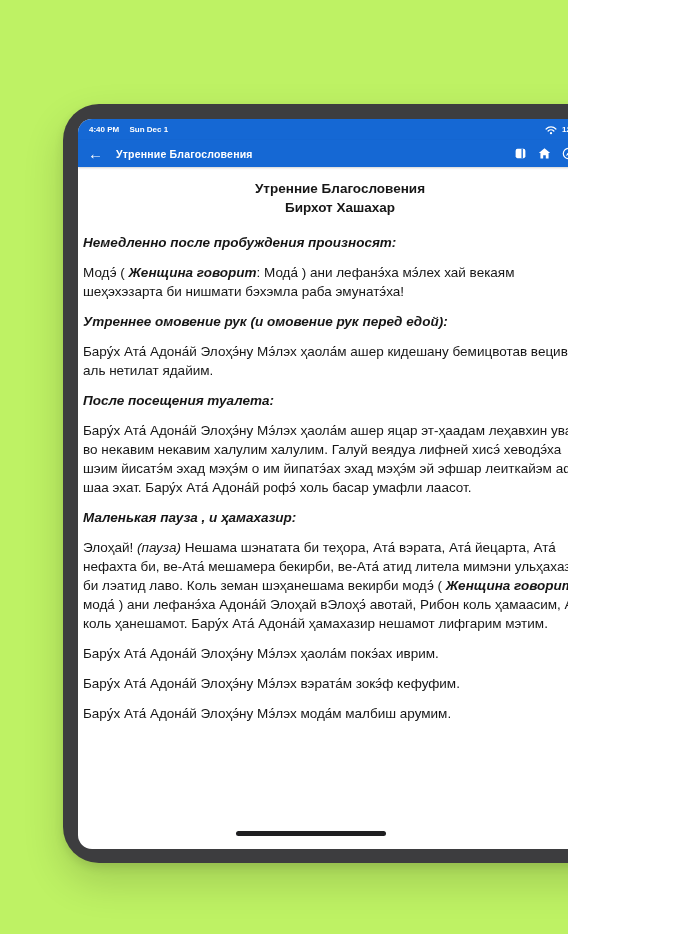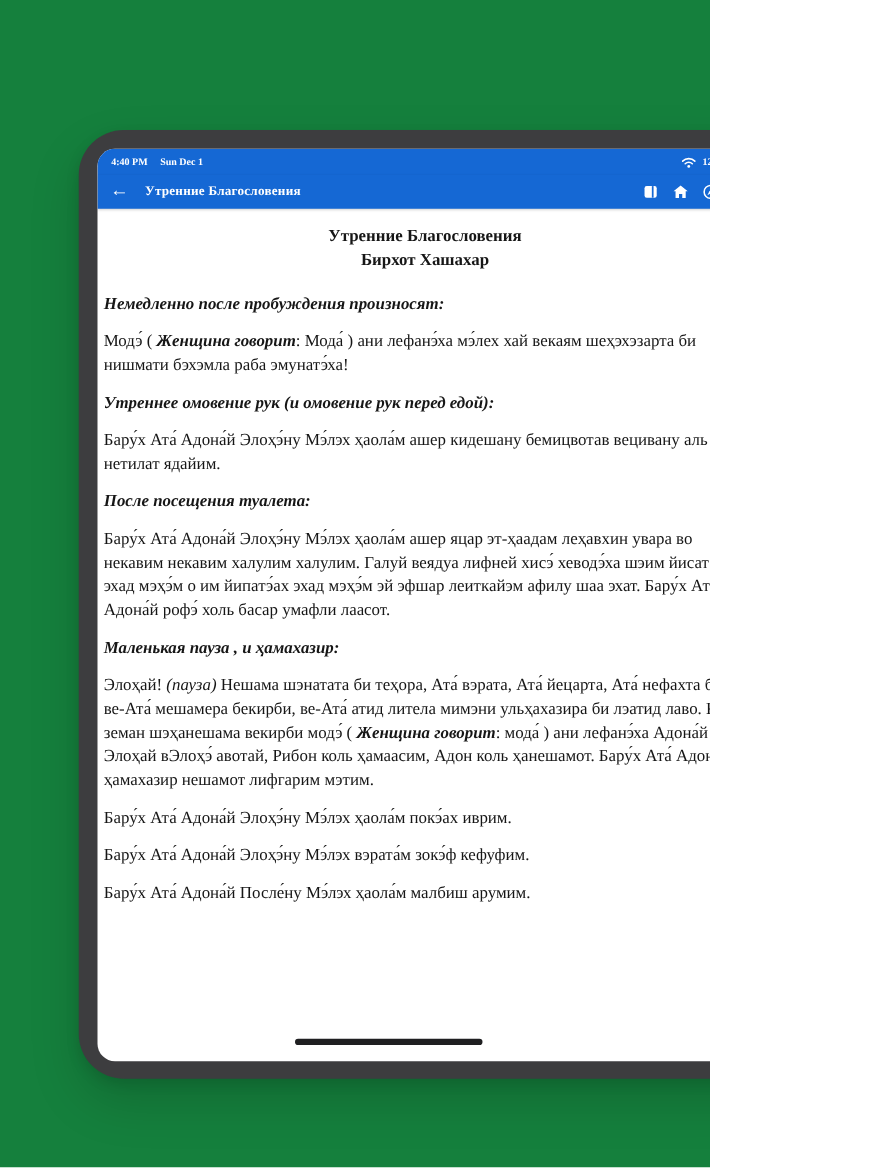--- a/index.html
+++ b/index.html
@@ -1,17 +1,17 @@
 <!DOCTYPE html>
 <html style="--blue: #1568d4; --green: #34c759; --frame: #3d3d3f;"><head>
 <meta charset="utf-8">
 <style>
   html,body{margin:0;padding:0;background:#fff;}
-  .stage{position:relative;width:568px;height:934px;background:#15803d;overflow:hidden;
-         font-family:Liberation Serif, serif;}
+  .stage{position:relative;width:568px;height:934px;background:#bef264;overflow:hidden;
+         font-family:Liberation Sans, sans-serif;}
   .tablet{position:absolute;left:63px;top:104px;width:565px;height:759px;
           background:var(--frame,#3d3d3f);border-radius:36px;
           box-shadow:0 18px 40px rgba(0,0,0,.16), 0 4px 10px rgba(0,0,0,.10);}
   .power-button{position:absolute;left:520px;top:-9px;width:36px;height:11px;
           background:#2e2e30;border-radius:4px 4px 0 0;}
   .volume-button{position:absolute;right:-5px;width:6px;height:23px;
           background:#2e2e30;border-radius:0 4px 4px 0;}
   .vol-up{top:48px;} .vol-down{top:80px;}
   .screen{position:absolute;left:15px;top:15px;width:531px;height:730px;
           background:#fff;border-radius:14px;overflow:hidden;}
@@ -107,20 +107,20 @@
             <div class="heading"><span>Немедленно после пробуждения произносят:</span></div>
             <div class="para"><span>Модэ́ ( </span><span class="b i">Женщина говорит</span><span>: Мода́ ) ани лефанэ́ха мэ́лех хай векаям шеҳэхэзарта би нишмати бэхэмла раба эмунатэ́ха!</span></div>
             <div class="heading"><span>Утреннее омовение рук (и омовение рук перед едой):</span></div>
             <div class="para"><span>Бару́х Ата́ Адона́й Элоҳэ́ну Мэ́лэх ҳаола́м ашер кидешану бемицвотав вецивану аль нетилат ядайим.</span></div>
             <div class="heading"><span>После посещения туалета:</span></div>
             <div class="para"><span>Бару́х Ата́ Адона́й Элоҳэ́ну Мэ́лэх ҳаола́м ашер яцар эт-ҳаадам леҳавхин увара во некавим некавим халулим халулим. Галуй веядуа лифней хисэ́ хеводэ́ха шэим йисатэ́м эхад мэҳэ́м о им йипатэ́ах эхад мэҳэ́м эй эфшар леиткайэм афилу шаа эхат. Бару́х Ата́ Адона́й рофэ́ холь басар умафли лаасот.</span></div>
             <div class="heading"><span>Маленькая пауза , и ҳамахазир:</span></div>
             <div class="para"><span>Элоҳай! </span><span class="i">(пауза)</span><span> Нешама шэнатата би теҳора, Ата́ вэрата, Ата́ йецарта, Ата́ нефахта би, ве-Ата́ мешамера бекирби, ве-Ата́ атид литела мимэни ульҳахазира би лэатид лаво. Коль земан шэҳанешама векирби модэ́ ( </span><span class="b i">Женщина говорит</span><span>: мода́ ) ани лефанэ́ха Адона́й Элоҳай вЭлоҳэ́ авотай, Рибон коль ҳамаасим, Адон коль ҳанешамот. Бару́х Ата́ Адона́й ҳамахазир нешамот лифгарим мэтим.</span></div>
             <div class="para"><span>Бару́х Ата́ Адона́й Элоҳэ́ну Мэ́лэх ҳаола́м покэ́ах иврим.</span></div>
             <div class="para"><span>Бару́х Ата́ Адона́й Элоҳэ́ну Мэ́лэх вэрата́м зокэ́ф кефуфим.</span></div>
-            <div class="para"><span>Бару́х Ата́ Адона́й После́ну Мэ́лэх ҳаола́м малбиш арумим.</span></div>
+            <div class="para"><span>Бару́х Ата́ Адона́й Элоҳэ́ну Мэ́лэх мода́м малбиш арумим.</span></div>
           </div>
       </div>
 
       <div class="home-indicator"></div>
     </div>
   </div>
 </div>
 
 </body></html>

